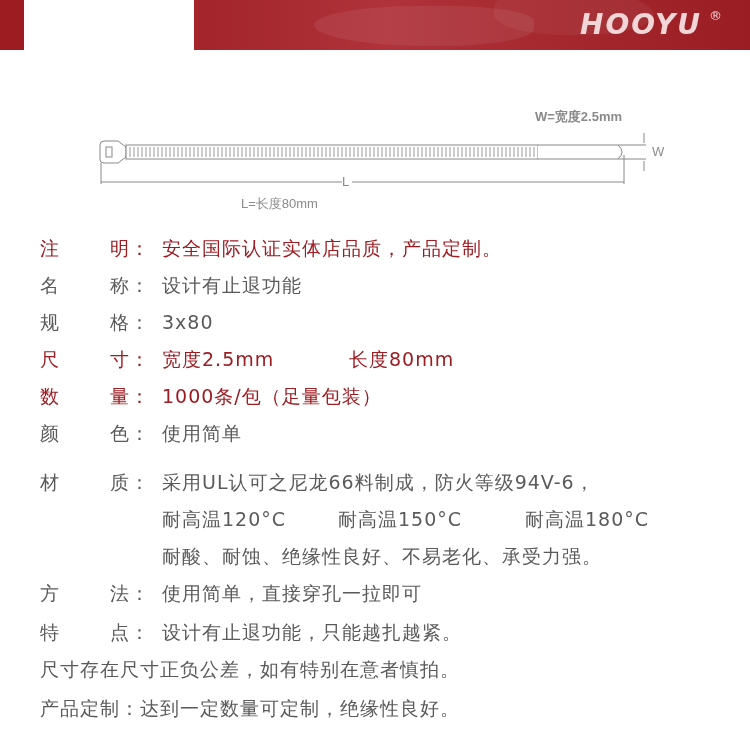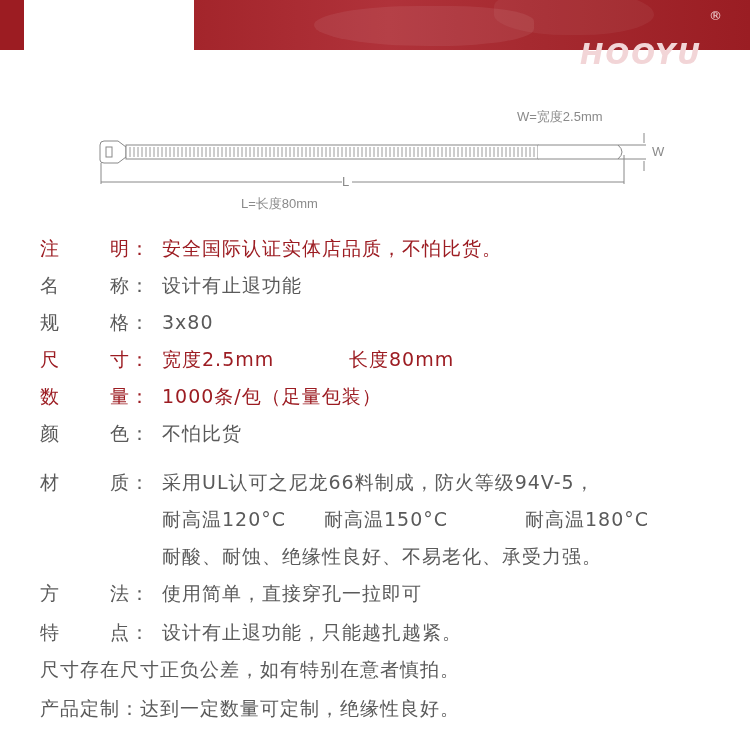--- a/index.html
+++ b/index.html
@@ -5,34 +5,34 @@
   html, body { margin: 0; padding: 0; background: #ffffff; }
   body { width: 750px; height: 750px; position: relative; overflow: hidden; font-family: "DejaVu Sans", "Liberation Sans", sans-serif; }
   .header { position: absolute; left: 0; top: 0; width: 750px; height: 50px; }
   .hdr-left { position: absolute; left: 0; top: 0; width: 24px; height: 50px; background: #9c1c22; }
   .hdr-title-box { position: absolute; left: 24px; top: 0; width: 170px; height: 50px; background: #ffffff; }
   .hdr-title { position: absolute; left: 40px; top: 5px; font-size: 32px; line-height: 40px; color: #9c1c22; letter-spacing: 1px; font-weight: normal; }
   .hdr-banner { position: absolute; left: 194px; top: 0; width: 556px; height: 50px;
     background: linear-gradient(90deg, #a3252b 0%, #b0323a 35%, #a62a30 60%, #9a1d23 100%); overflow: hidden; }
   .hdr-banner .map1 { position: absolute; left: 120px; top: 6px; width: 220px; height: 40px; border-radius: 50% 40% 45% 55%; background: rgba(255,255,255,0.07); }
   .hdr-banner .map2 { position: absolute; left: 300px; top: -10px; width: 160px; height: 45px; border-radius: 40% 60% 50% 50%; background: rgba(255,255,255,0.05); }
-  .brand { position: absolute; right: 48px; top: 8px; font-size: 28px; font-style: italic; font-weight: bold; color: #f2d5d7; letter-spacing: 2px; font-family: "DejaVu Sans", "Liberation Sans", sans-serif; margin-top: 30px; }
+  .brand { position: absolute; right: 48px; top: 8px; font-size: 28px; font-style: italic; font-weight: bold; color: #f2d5d7; letter-spacing: 2px; font-family: "DejaVu Sans", "Liberation Sans", sans-serif; }
   .brand-reg { position: absolute; right: 28px; top: 8px; font-size: 13px; color: #f2d5d7; }
 
   .diagram { position: absolute; left: 0; top: 100px; width: 750px; height: 120px; }
   .dim-label { position: absolute; font-size: 13px; color: #8a8a8a; font-family: "Liberation Sans", sans-serif; }
 
   .spec { position: absolute; left: 0; top: 230px; width: 750px; }
   .row { position: absolute; left: 0; height: 36px; font-size: 19px; line-height: 36px; color: #5a5a5a; white-space: nowrap; letter-spacing: 1px; }
   .row.red { color: #9c1c22; }
   .lbl1 { position: absolute; left: 40px; }
   .lbl2 { position: absolute; left: 110px; }
   .val  { position: absolute; left: 162px; }
   .full { position: absolute; left: 40px; text-align: center; }
-  .v2 { position: absolute; left: 324px; }
+  .v2 { position: absolute; left: 338px; }
   .v3 { position: absolute; left: 525px; }
 </style>
 </head>
 <body>
 
 <div class="header">
   <div class="hdr-left"></div>
   <div class="hdr-title-box"></div>
   <div class="hdr-banner">
     <div class="map1"></div>
@@ -159,31 +159,31 @@
     <line x1="618" y1="145" x2="646" y2="145" stroke="#888" stroke-width="1"></line>
     <line x1="618" y1="159" x2="646" y2="159" stroke="#888" stroke-width="1"></line>
     <line x1="644" y1="133" x2="644" y2="143" stroke="#888" stroke-width="1"></line>
     <line x1="644" y1="161" x2="644" y2="171" stroke="#888" stroke-width="1"></line>
 
     <line x1="101" y1="163" x2="101" y2="184" stroke="#888" stroke-width="1"></line>
     <line x1="624" y1="155" x2="624" y2="184" stroke="#888" stroke-width="1"></line>
     <line x1="101" y1="182" x2="342" y2="182" stroke="#888" stroke-width="1"></line>
     <line x1="352" y1="182" x2="624" y2="182" stroke="#888" stroke-width="1"></line>
   </svg>
-  <div class="dim-label" style="left:517px;top:8px;">W=宽度2.5mm</div>
+  <div class="dim-label" style="left:535px;top:8px;font-weight:bold;">W=宽度2.5mm</div>
   <div class="dim-label" style="left:652px;top:44px;">W</div>
   <div class="dim-label" style="left:342px;top:74px;">L</div>
   <div class="dim-label" style="left:241px;top:95px;">L=长度80mm</div>
 </div>
 
 <div class="spec">
   <div class="row red" style="top:0px;">
     <span class="lbl1">注</span>
     <span class="lbl2">明：</span>
-    <span class="val">安全国际认证实体店品质，不怕比货。</span>
+    <span class="val">安全国际认证实体店品质，产品定制。</span>
   </div>
   <div class="row" style="top:37px;">
     <span class="lbl1">名</span>
     <span class="lbl2">称：</span>
     <span class="val">设计有止退功能</span>
   </div>
   <div class="row" style="top:74px;">
     <span class="lbl1">规</span>
     <span class="lbl2">格：</span>
     <span class="val">3x80</span>
@@ -195,26 +195,26 @@
     <span class="v2" style="left:349px;">长度80mm</span>
   </div>
   <div class="row red" style="top:148px;">
     <span class="lbl1">数</span>
     <span class="lbl2">量：</span>
     <span class="val">1000条/包（足量包装）</span>
   </div>
   <div class="row" style="top:185px;">
     <span class="lbl1">颜</span>
     <span class="lbl2">色：</span>
-    <span class="val">不怕比货</span>
+    <span class="val">使用简单</span>
   </div>
   <div class="row" style="top:234px;">
     <span class="lbl1">材</span>
     <span class="lbl2">质：</span>
-    <span class="val">采用UL认可之尼龙66料制成，防火等级94V-5，</span>
+    <span class="val">采用UL认可之尼龙66料制成，防火等级94V-6，</span>
   </div>
   <div class="row" style="top:271px;">
     <span class="val">耐高温120°C</span>
     <span class="v2">耐高温150°C</span>
     <span class="v3">耐高温180°C</span>
   </div>
   <div class="row" style="top:308px;">
     <span class="val">耐酸、耐蚀、绝缘性良好、不易老化、承受力强。</span>
   </div>
   <div class="row" style="top:345px;">

